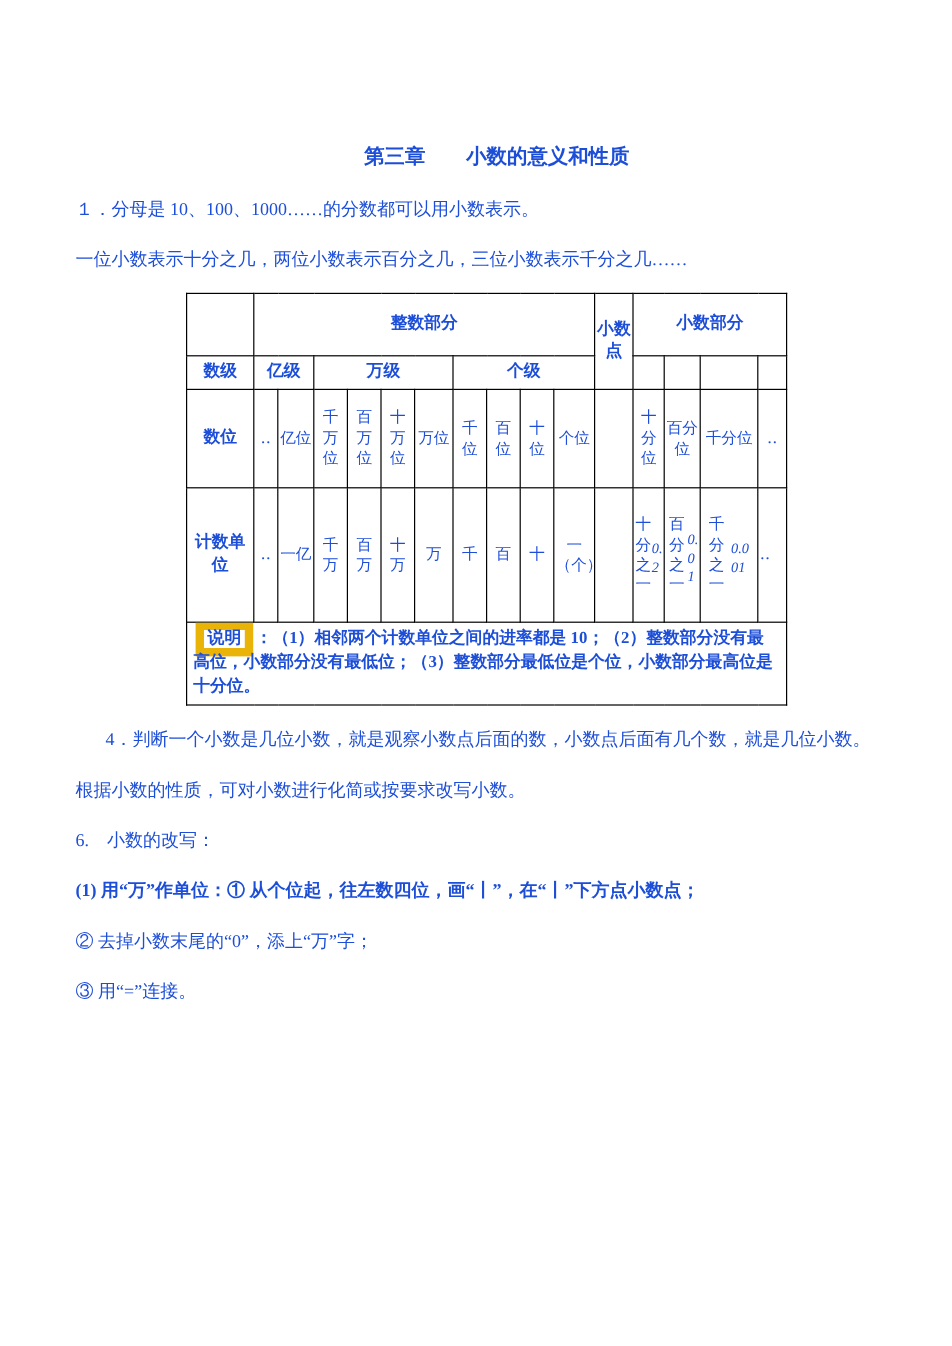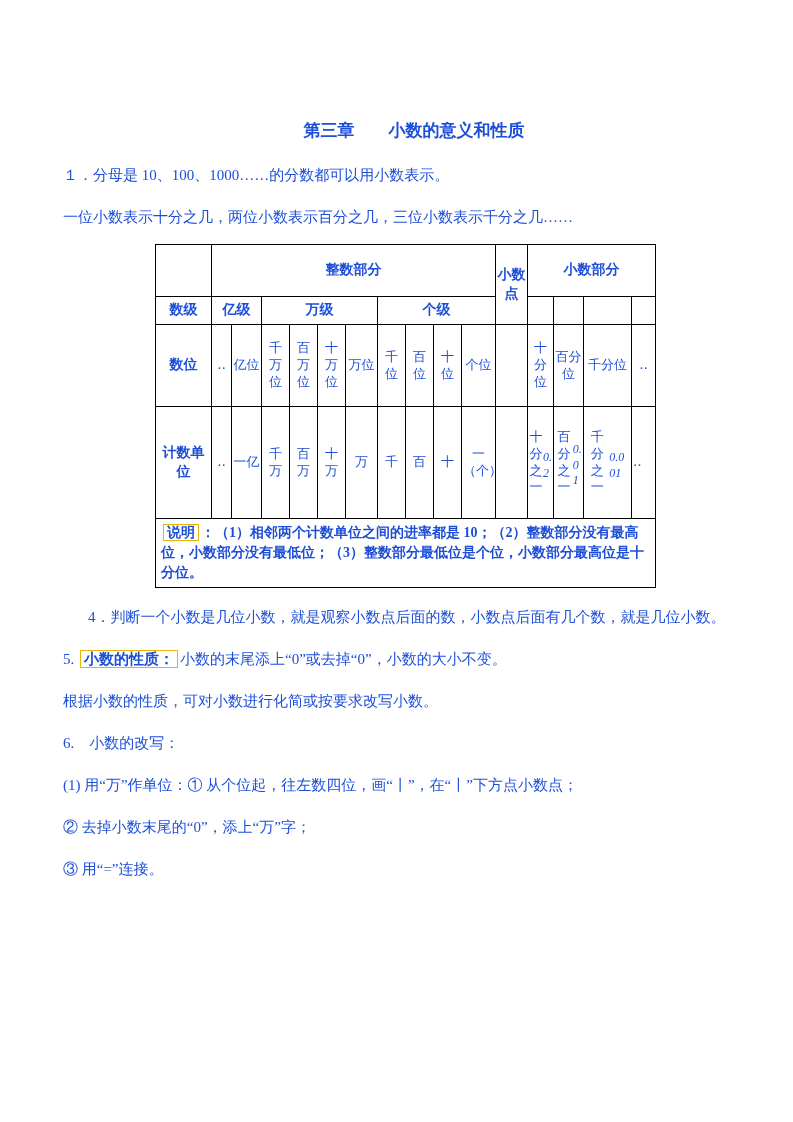--- a/index.html
+++ b/index.html
@@ -10,26 +10,26 @@
     padding: 118px 28px 0 63px; overflow: hidden; position: relative;
   }
   .title {
     font-family: "Liberation Sans", "DejaVu Sans", sans-serif;
     font-size: 17px; font-weight: bold; text-align: center;
     margin: 0 0 10px 0; line-height: 26px;
   }
   p.line { margin: 0; font-size: 15px; line-height: 42px; white-space: normal; }
   .ml25 { margin-left: 25px; }
   .ml32 { margin-left: 32px; }
-  .ml44 { margin-left: 44px; }
+  .ml44 { margin-left: 44px; font-weight: bold; }
   .ml57 { margin-left: 57px; }
   .ml103 { margin-left: 103px; }
   .ml221 { margin-left: 221px; }
   .hang { margin-left: 0; text-indent: 25px; }
-  .kw-box { border: 1px solid #eab308; font-weight: bold; padding: 0 3px; margin: 0 2px; }
+  .kw-box { border: 7px solid #eab308; font-weight: bold; padding: 0 3px; margin: 0 2px; }
   table.pv {
     border-collapse: collapse; table-layout: fixed;
     margin: 6px 0 8px 92px; width: 416px;
     font-family: "Liberation Serif", "DejaVu Serif", serif;
   }
   table.pv td {
     border: 1px solid #000; font-size: 13px; text-align: center;
     vertical-align: middle; padding: 2px 1px; word-break: break-all;
     line-height: 1.3; overflow: hidden;
   }
@@ -150,21 +150,20 @@
     <tr>
       <td class="notecell" colspan="16">
         <span class="kw-box">说明</span><span>：（1）相邻两个计数单位之间的进率都是 10；（2）整数部分没有最高位，小数部分没有最低位；（3）整数部分最低位是个位，小数部分最高位是十分位。</span>
       </td>
     </tr>
   </tbody>
     </table>
 
   <p class="line hang">4．判断一个小数是几位小数，就是观察小数点后面的数，小数点后面有几个数，就是几位小数。</p>
 
-  <p class="line ml32"><span>5. </span><span class="kw-box">小数的性质：</span><span>小数的末尾添上“0”或去掉“0”，小数的大小不变。</span></p>
 
   <p class="line ml103">根据小数的性质，可对小数进行化简或按要求改写小数。</p>
   <p class="line ml32">6.　小数的改写：</p>
   <p class="line ml44">(1) 用“万”作单位：① 从个位起，往左数四位，画“丨”，在“丨”下方点小数点；</p>
   <p class="line ml221">② 去掉小数末尾的“0”，添上“万”字；</p>
   <p class="line ml221">③ 用“=”连接。</p>
 
 </div>
 
 </body></html>

